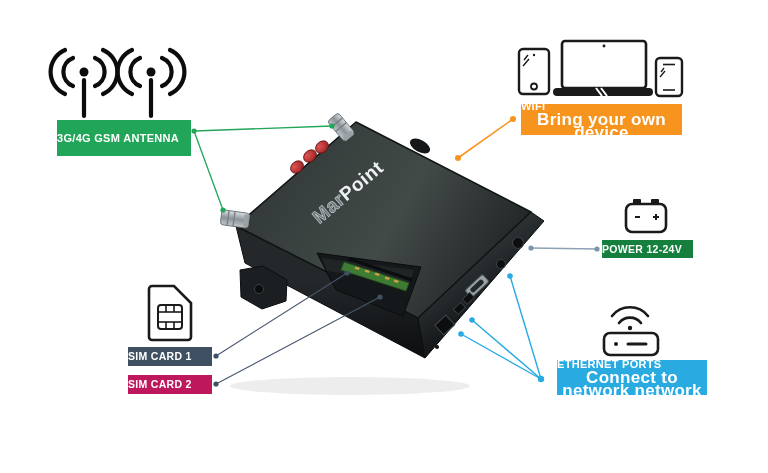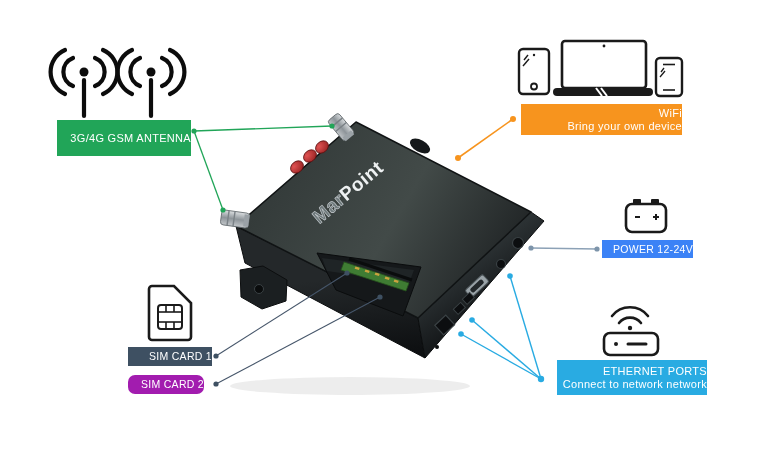--- a/index.html
+++ b/index.html
@@ -3,30 +3,30 @@
 <meta charset="utf-8">
 <style>
   html,body{margin:0;padding:0;background:#ffffff;}
   .stage{
     position:relative;width:768px;height:473px;background:#ffffff;overflow:hidden;
     font-family:"Liberation Sans",sans-serif;
   }
   .scene{position:absolute;left:0;top:0;width:768px;height:473px;}
   .callout{
     position:absolute;color:#ffffff;display:flex;flex-direction:column;
-    align-items:flex-end;justify-content:center;text-align:center;
-    letter-spacing:.3px;line-height:13px;
+    align-items:flex-start;justify-content:center;text-align:center;
+    letter-spacing:.3px;line-height:13px;font-weight:bold;
   }
   .callout .t1{font-size:11px;}
-  .callout .t2{font-size:11px;}
+  .callout .t2{font-size:17px;}
   .co-gsm{left:57px;top:120px;width:134px;height:36px;background:#21A558;font-size:11px;}
   .co-wifi{left:521px;top:104px;width:161px;height:31px;background:#F7941E;}
-  .co-power{left:602px;top:240px;width:91px;height:18px;background:#3b82f6;font-size:10.5px;}
+  .co-power{left:602px;top:240px;width:91px;height:18px;background:#15803d;font-size:10.5px;}
   .co-sim1{left:128px;top:347px;width:84px;height:19px;background:#3E5062;font-size:10.5px;}
-  .co-sim2{left:128px;top:375px;width:76px;height:19px;background:#a21caf;font-size:10.5px;border-radius:7px;}
+  .co-sim2{left:128px;top:375px;width:84px;height:19px;background:#be185d;font-size:10.5px;}
   .co-eth{left:557px;top:360px;width:150px;height:35px;background:#29ABE2;}
 </style>
 </head>
 <body>
 
 <div class="stage">
 
   <svg class="scene" viewBox="0 0 768 473">
     <defs>
       <linearGradient id="topFace" x1="280" y1="170" x2="520" y2="310" gradientUnits="userSpaceOnUse">

